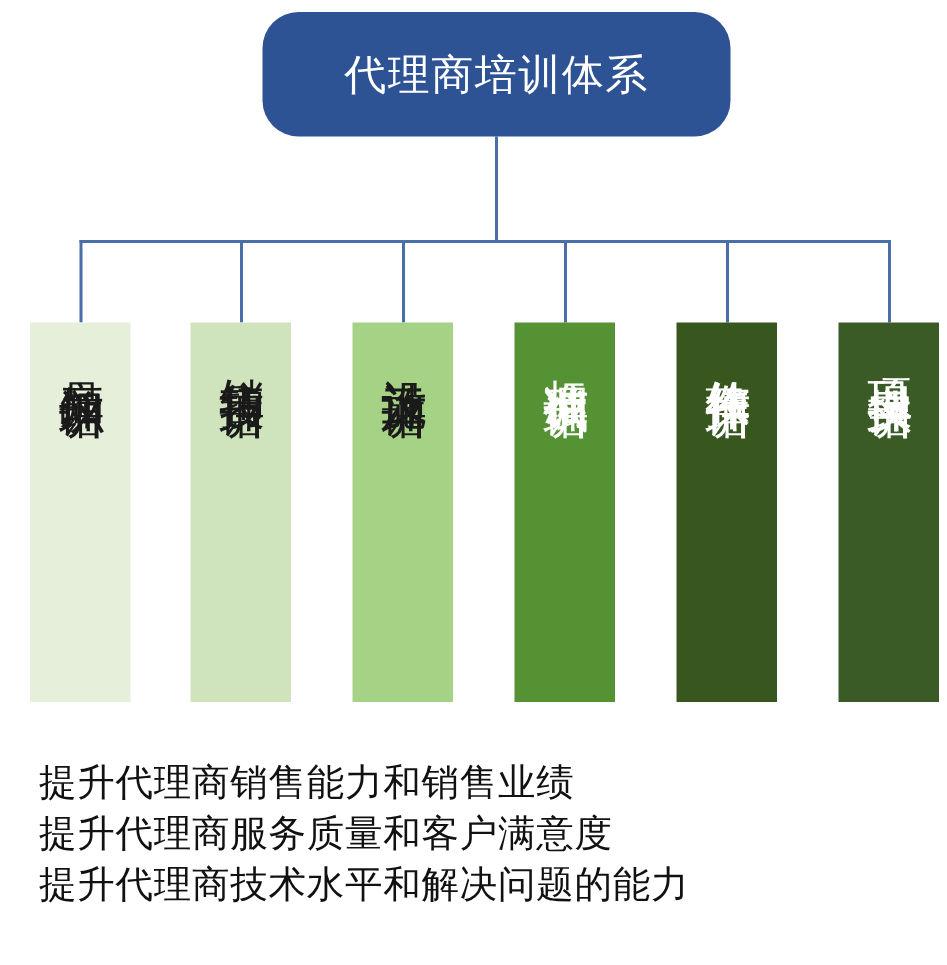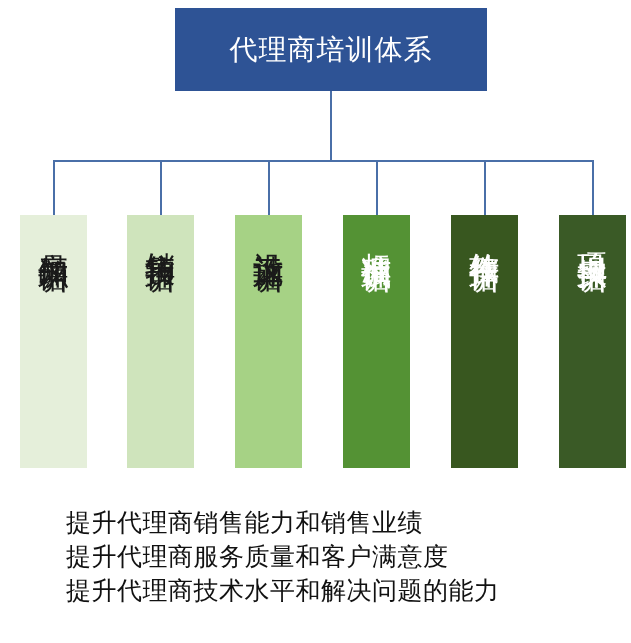--- a/index.html
+++ b/index.html
@@ -91,29 +91,28 @@
     left: 26px;
     top: 505px;
     width: 600px;
   }
   .goal-line {
     font-size: 25px;
     line-height: 1.36;
     color: #111111;
     white-space: nowrap;
     letter-spacing: 0.5px;
-    margin-left: 40px;
   }
 </style>
 </head>
 <body>
 
 <div id="canvas">
 
-  <div class="root-node" style="background: rgb(46, 83, 149);">
+  <div class="root-node" style="background: rgb(46, 83, 149); border-radius: 24px;">
     <span class="root-label" style="color: rgb(255, 255, 255);">代理商培训体系</span>
   </div>
 
   <div class="conn conn-stem" style="background: rgb(74, 111, 168);"></div>
   <div class="conn conn-bus" style="background: rgb(74, 111, 168);"></div>
   <div class="conn conn-drop" style="left: 53px; background: rgb(74, 111, 168);"></div>
   <div class="conn conn-drop" style="left: 160px; background: rgb(74, 111, 168);"></div>
   <div class="conn conn-drop" style="left: 268px; background: rgb(74, 111, 168);"></div>
   <div class="conn conn-drop" style="left: 376px; background: rgb(74, 111, 168);"></div>
   <div class="conn conn-drop" style="left: 484px; background: rgb(74, 111, 168);"></div>

